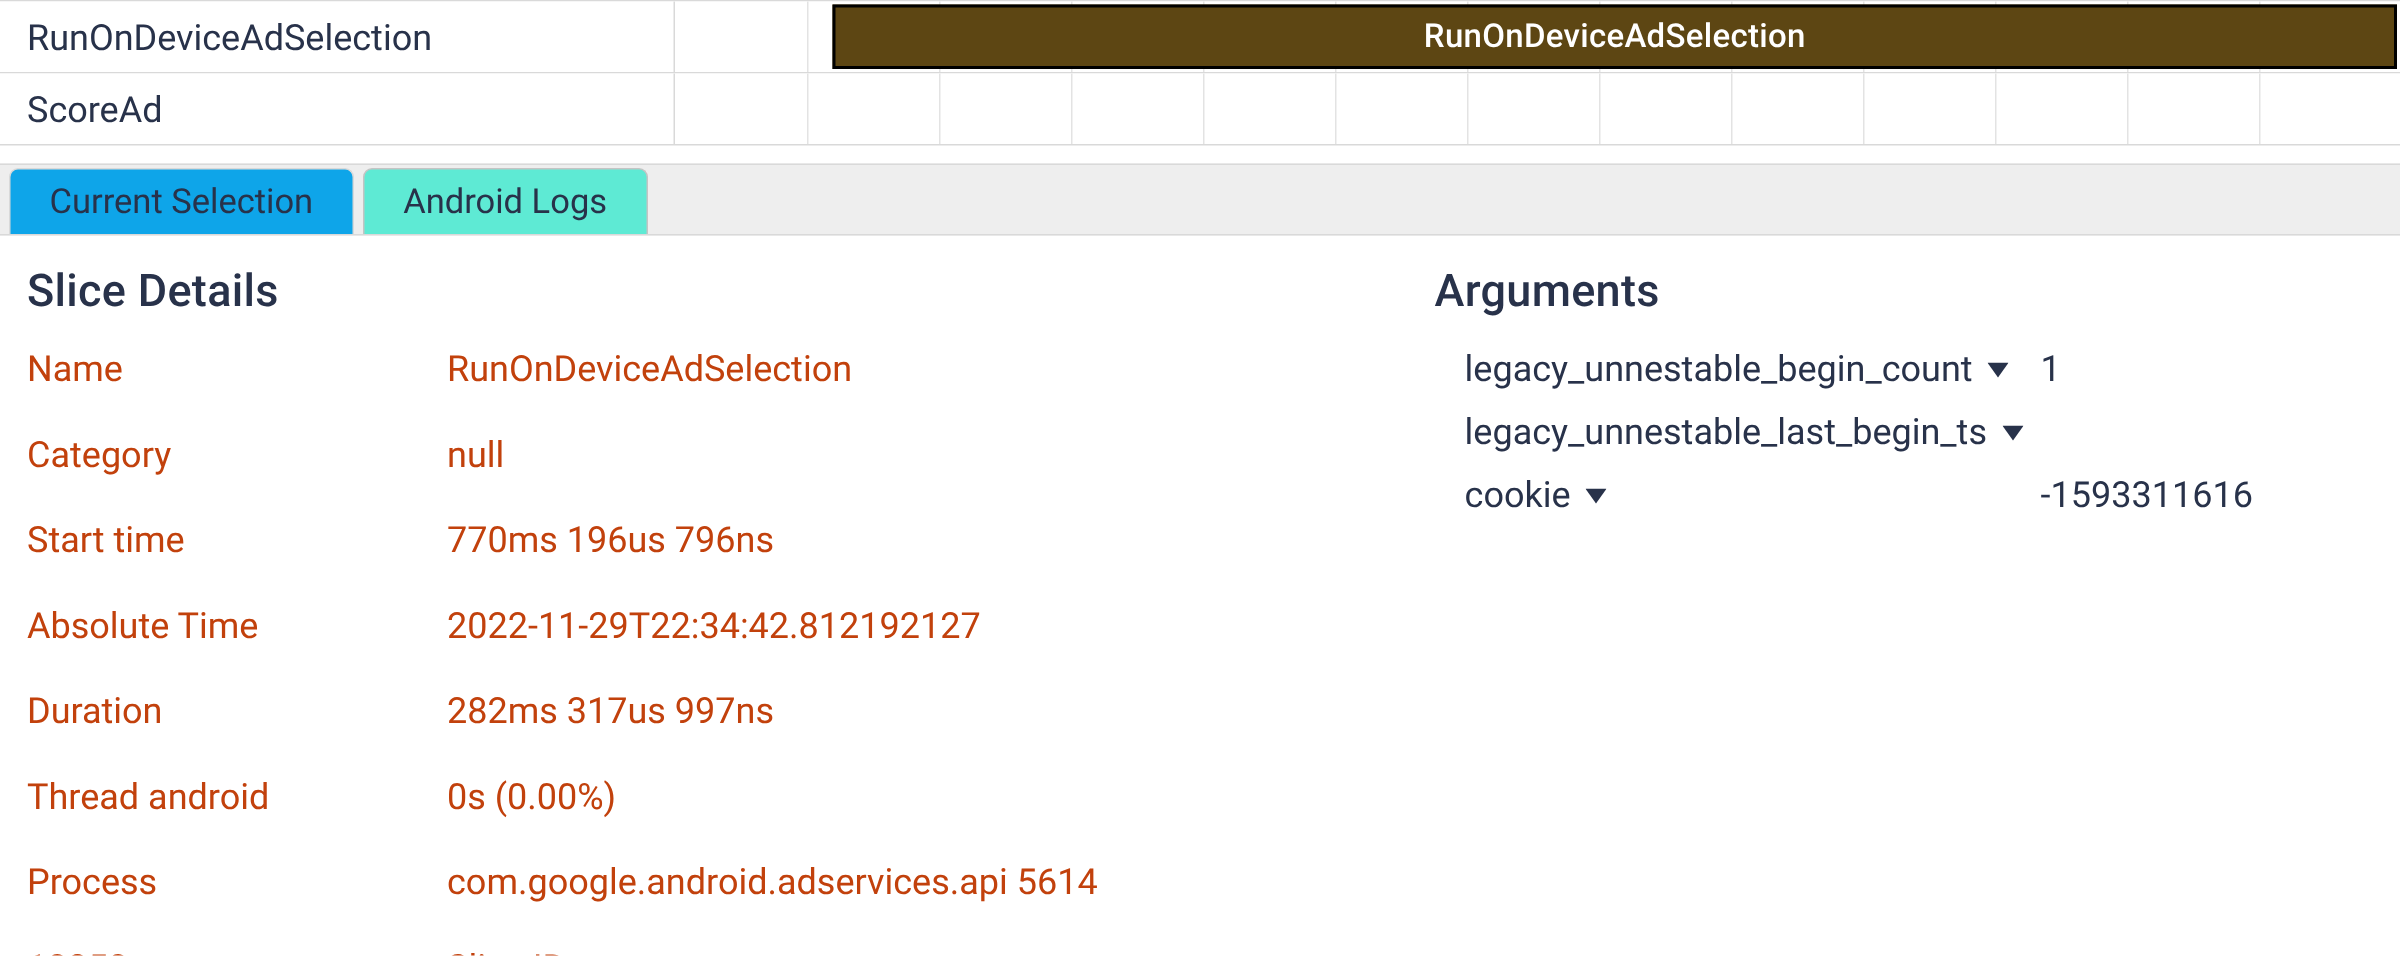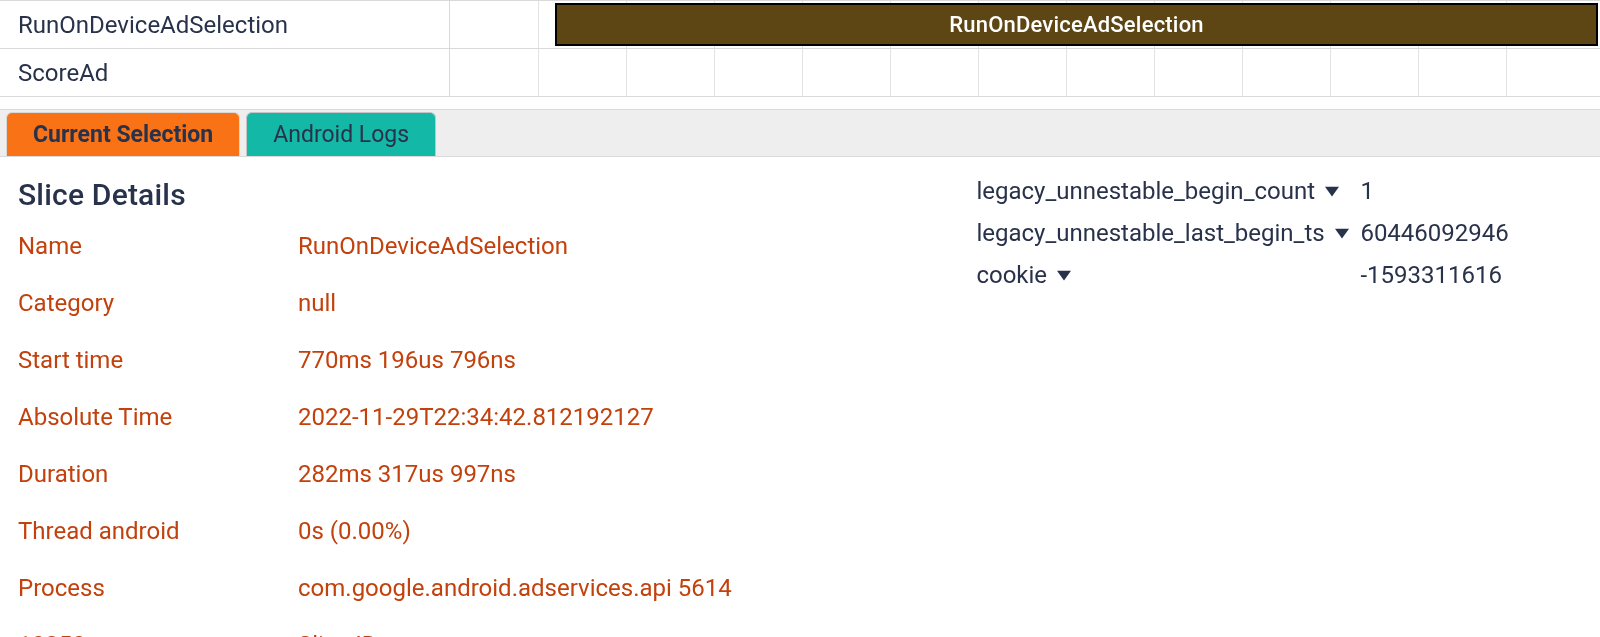--- a/index.html
+++ b/index.html
@@ -51,28 +51,28 @@
       border-bottom: 1px solid #d9d9d9;
       padding-left: 6px;
       margin-top: 12px;
     }
     .tab {
       height: 44px;
       padding: 0 26px;
       display: flex; align-items: center;
       font-size: 23px;
       color: #28324a;
-      background: #14b8a6;
+      background: #5eead4;
       border: 1px solid #c4c4c4;
       border-bottom: none;
       border-radius: 6px 6px 0 0;
       margin-right: 6px;
       cursor: pointer;
     }
-    .tab.active { background: #f97316; border-color: #d9d9d9; font-weight: 700; }
+    .tab.active { background: #0ea5e9; border-color: #d9d9d9; font-weight: 400; }
 
     
     .details-pane {
       display: flex;
       padding: 20px 18px 0 18px;
     }
     .details-col { flex: 0 0 60%; }
     .args-col { flex: 0 0 40%; }
     .section-title {
       font-size: 30px;
@@ -169,20 +169,21 @@
       <div class="val">com.google.android.adservices.api 5614</div>
 
       <div class="val">10250</div>
 
       <div class="lbl">Slice ID</div>
       <div class="val">28</div>
     </div>
   </div>
 
   <div class="args-col">
+    <div class="section-title">Arguments</div>
     <div class="args-list">
 
       <div class="arg-row">
         <div class="arg-key">
           <span>legacy_unnestable_begin_count</span>
           <span class="caret">
               <svg viewBox="0 0 10 10">
                 <path d="M0 2 L10 2 L5 9 Z"></path>
               </svg>
             </span>
@@ -192,21 +193,20 @@
 
       <div class="arg-row">
         <div class="arg-key">
           <span>legacy_unnestable_last_begin_ts</span>
           <span class="caret">
               <svg viewBox="0 0 10 10">
                 <path d="M0 2 L10 2 L5 9 Z"></path>
               </svg>
             </span>
         </div>
-        <div class="arg-val">60446092946</div>
       </div>
 
       <div class="arg-row">
         <div class="arg-key">
           <span>cookie</span>
           <span class="caret">
               <svg viewBox="0 0 10 10">
                 <path d="M0 2 L10 2 L5 9 Z"></path>
               </svg>
             </span>

